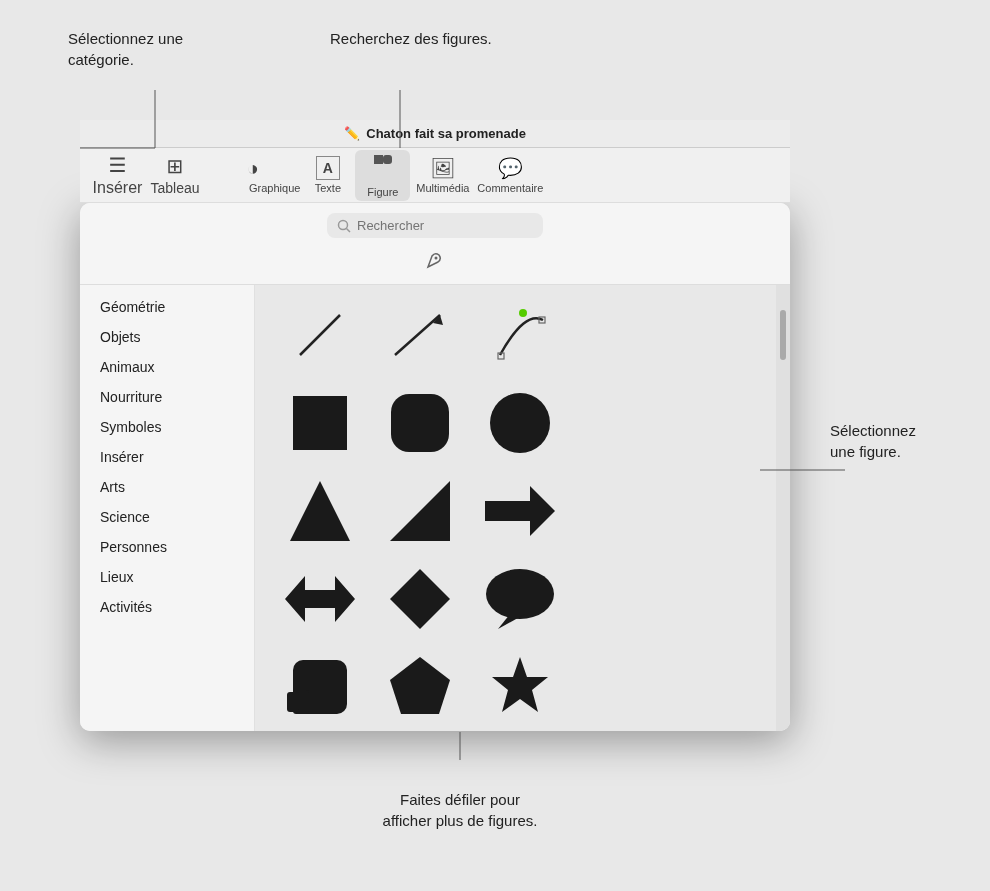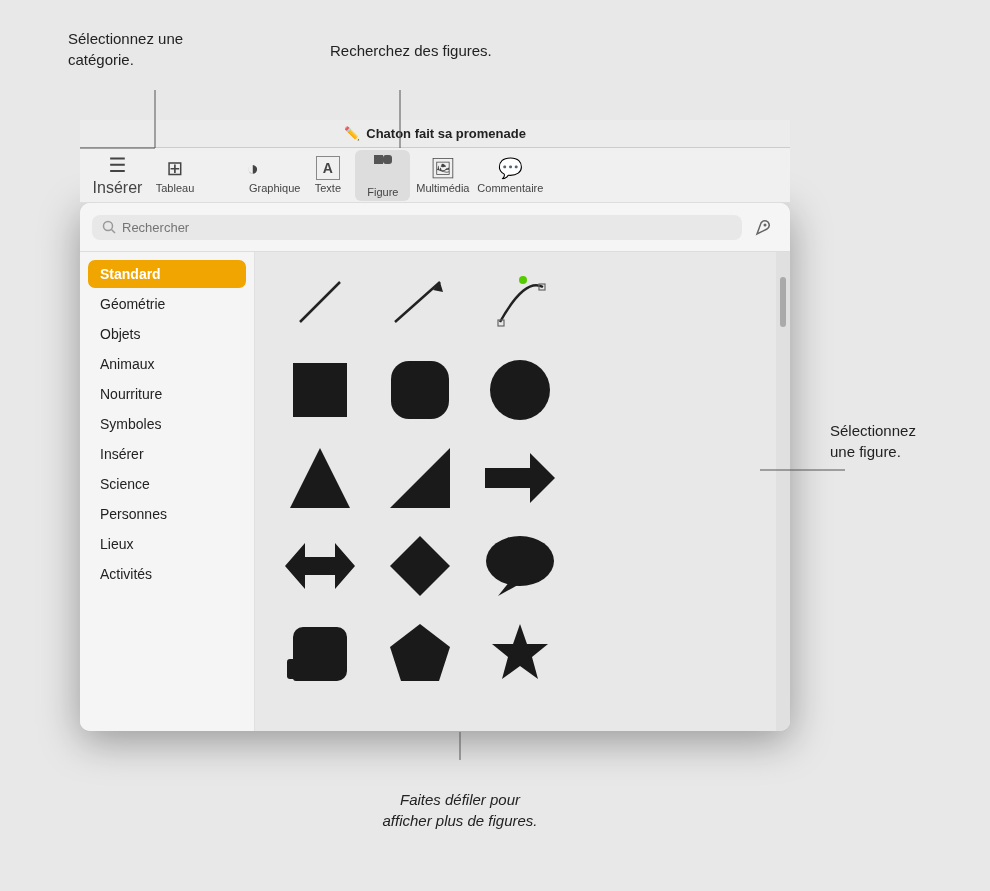--- a/index.html
+++ b/index.html
@@ -26,38 +26,36 @@
       top: 28px;
       left: 68px;
       width: 160px;
     }
 
     
     .ann-search {
       top: 28px;
       left: 330px;
       width: 200px;
-      margin-top: 12px;
     }
 
     
     .ann-figure {
       top: 420px;
       right: 30px;
       width: 130px;
       text-align: left;
     }
 
     
     .ann-scroll {
       bottom: 60px;
       left: 360px;
       width: 200px;
       text-align: center;
-      font-style: italic;
     }
 
     
     .titlebar {
       position: absolute;
       top: 120px;
       left: 80px;
       right: 200px;
       height: 28px;
       background: #ececec;
@@ -92,20 +90,21 @@
     }
 
     
     .search-bar {
       display: flex;
       align-items: center;
       padding: 10px 12px;
       background: #f5f5f5;
       border-bottom: 1px solid #ddd;
       gap: 8px;
+      flex-direction: column;
     }
 
     .search-input-wrap {
       flex: 1;
       display: flex;
       align-items: center;
       background: #e8e8e8;
       border-radius: 8px;
       padding: 5px 10px;
       gap: 6px;
@@ -268,21 +267,21 @@
   <span>Chaton fait sa promenade</span>
 </div>
 
 <div class="panel-toolbar" style="position:absolute;top:148px;left:80px;right:200px;z-index:6;background:#f0f0f0;border-bottom:1px solid #ddd;display:flex;align-items:center;height:55px;padding:0 10px;gap:0;">
   <div class="panel-toolbar-item" style="min-width:55px;display:flex;flex-direction:column;align-items:center;gap:2px;">
     <span style="font-size:20px;">☰</span>
     <span style="font-size:16px;color:#444;">Insérer</span>
   </div>
   <div class="panel-toolbar-item" style="min-width:60px;display:flex;flex-direction:column;align-items:center;gap:2px;">
     <span style="font-size:20px;">⊞</span>
-    <span style="font-size:11px;color:#444;">Tableau</span>
+    <span style="font-size:14px;color:#444;">Tableau</span>
   </div>
   <div class="panel-toolbar-item" style="min-width:65px;display:flex;flex-direction:column;align-items:center;gap:2px;">
     <span style="font-size:20px;">◑</span>
     <span style="font-size:11px;color:#444;margin-left:44px;">Graphique</span>
   </div>
   <div class="panel-toolbar-item" style="min-width:55px;display:flex;flex-direction:column;align-items:center;gap:2px;">
     <span style="font-size:20px;font-weight:bold;border:1px solid #888;width:24px;height:24px;display:flex;align-items:center;justify-content:center;font-size:14px;">A</span>
     <span style="font-size:11px;color:#444;">Texte</span>
   </div>
   <div class="panel-toolbar-item active" style="min-width:55px;display:flex;flex-direction:column;align-items:center;gap:11px;background:rgba(0,0,0,0.08);border-radius:6px;padding:3px 6px;">
@@ -316,27 +315,27 @@
       <svg width="20" height="20" viewBox="0 0 20 20">
         <path d="M3 17 L7 6 Q10 2 14 5 Q17 9 13 12 Z" fill="none" stroke="#666" stroke-width="1.5"></path>
         <circle cx="11" cy="8" r="1.5" fill="#666"></circle>
       </svg>
     </div>
   </div>
 
   <div class="content">
 
     <div class="sidebar">
-      <div class="sidebar-item active">Standard</div>
       <div class="sidebar-item">Géométrie</div>
       <div class="sidebar-item">Objets</div>
       <div class="sidebar-item">Animaux</div>
       <div class="sidebar-item">Nourriture</div>
       <div class="sidebar-item">Symboles</div>
       <div class="sidebar-item">Insérer</div>
+      <div class="sidebar-item">Arts</div>
       <div class="sidebar-item">Science</div>
       <div class="sidebar-item">Personnes</div>
       <div class="sidebar-item">Lieux</div>
       <div class="sidebar-item">Activités</div>
     </div>
 
     <div style="flex:1;display:flex;overflow:hidden;">
       <div class="shapes-area">
 
         <div class="shapes-row">

